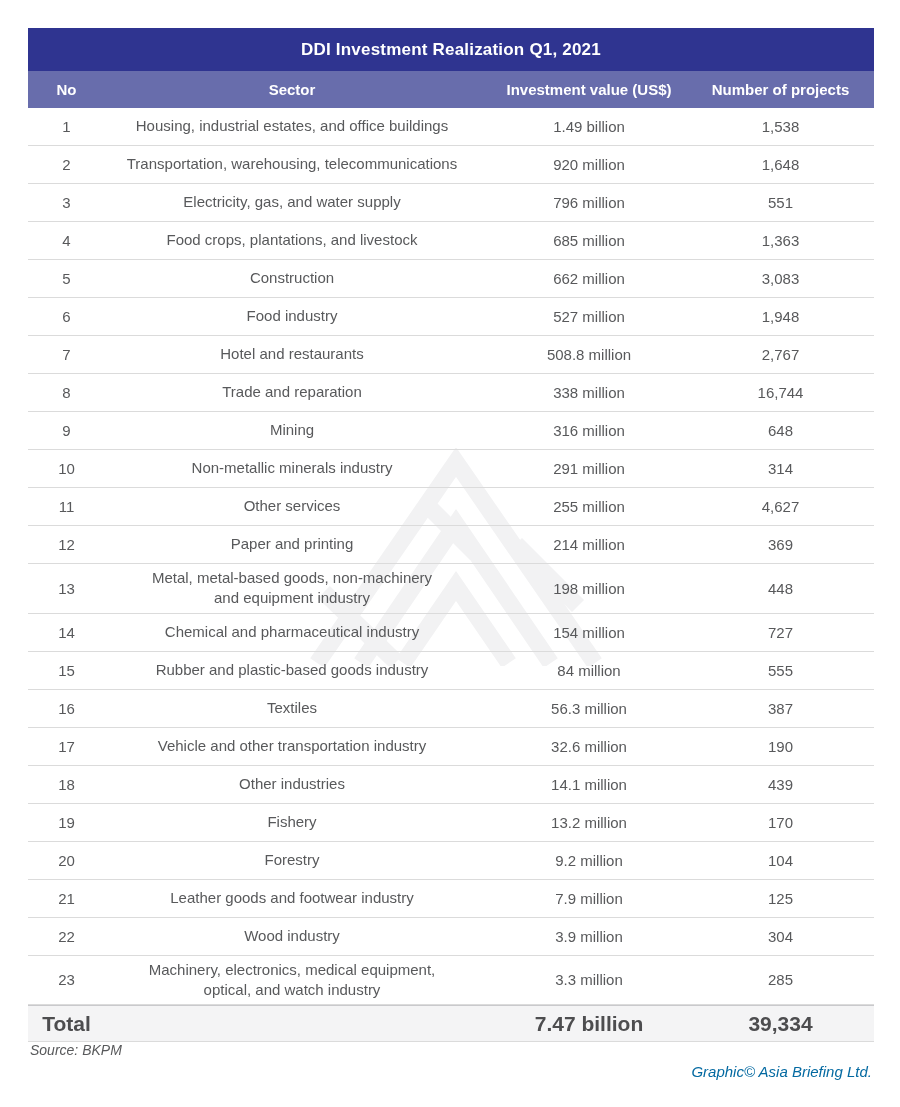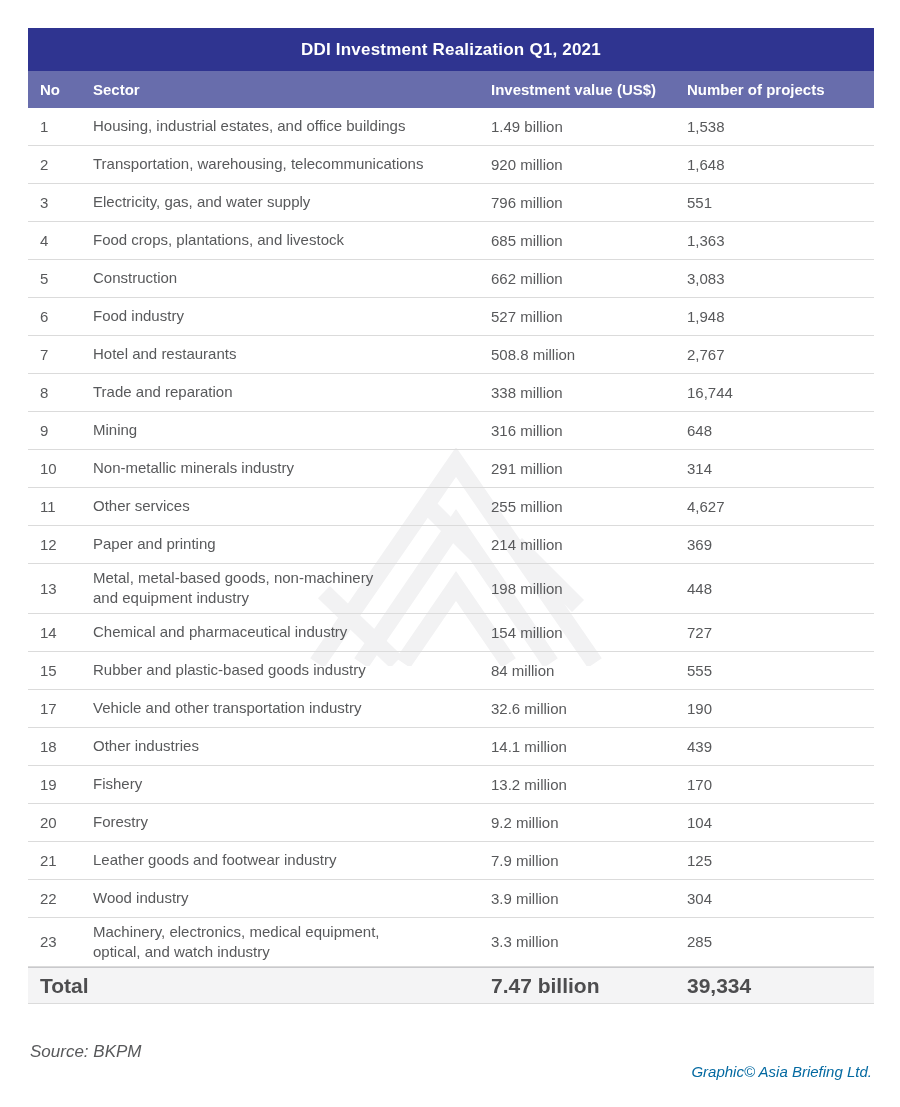--- a/index.html
+++ b/index.html
@@ -18,20 +18,21 @@
     left: 310px; top: 448px;
     width: 292px; height: 218px;
     z-index: 0;
     pointer-events: none;
   }
   .table-wrap {
     position: absolute;
     left: 28px; top: 28px;
     width: 846px;
     z-index: 1;
+    text-align: center;
   }
   .title-bar {
     background: #2F3490;
     color: #ffffff;
     height: 43px;
     display: flex;
     align-items: center;
     justify-content: center;
     font-size: 17px;
     font-weight: bold;
@@ -65,21 +66,21 @@
     border-top: 1px solid #C9C9CC;
     border-bottom: 1px solid #DBDBDB;
     min-height: 37px;
     font-size: 21px;
     font-weight: bold;
     color: #4D4D4F;
   }
   .source-line {
     position: absolute;
     left: 30px; top: 1042px;
-    font-size: 17px;
+    font-size: 14px;
     font-style: italic;
     color: #58595B;
     z-index: 1;
   }
   .credit-line {
     position: absolute;
     right: 28px; top: 1063px;
     font-size: 15px;
     font-style: italic;
     color: #0369a1;
@@ -215,20 +216,26 @@
         <span class="cell projects">727</span>
       </div>
 
       <div class="grid-row body-row">
         <span class="cell no">15</span>
         <span class="cell sector">Rubber and plastic-based goods industry</span>
         <span class="cell value">84 million</span>
         <span class="cell projects">555</span>
       </div>
 
+      <div class="grid-row body-row">
+        <span class="cell no">16</span>
+        <span class="cell sector">Textiles</span>
+        <span class="cell value">56.3 million</span>
+        <span class="cell projects">387</span>
+      </div>
 
       <div class="grid-row body-row">
         <span class="cell no">17</span>
         <span class="cell sector">Vehicle and other transportation industry</span>
         <span class="cell value">32.6 million</span>
         <span class="cell projects">190</span>
       </div>
 
       <div class="grid-row body-row">
         <span class="cell no">18</span>

